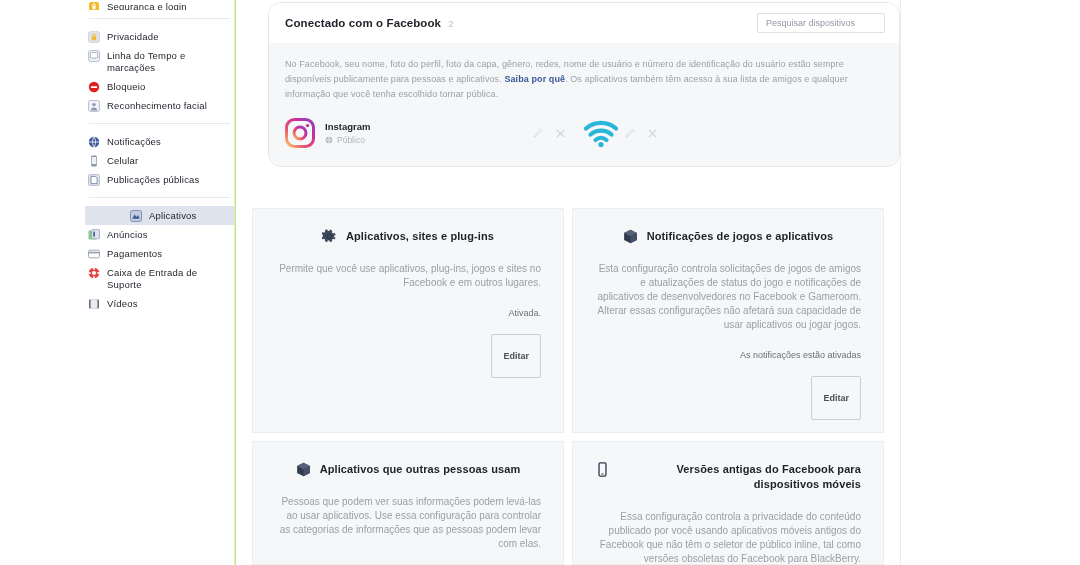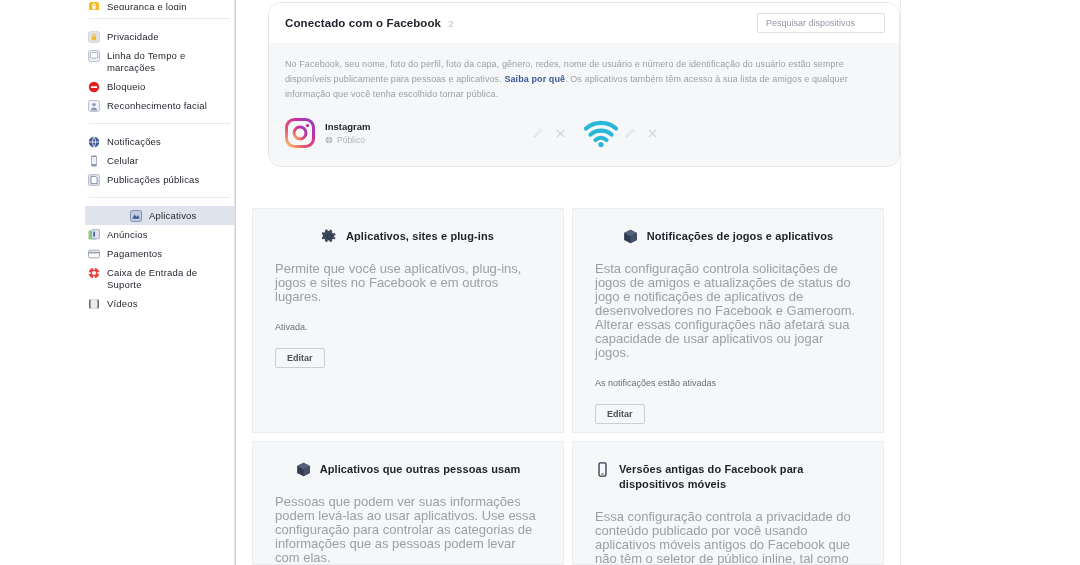--- a/index.html
+++ b/index.html
@@ -75,35 +75,35 @@
   .app-aud-txt { font-size:8.5px; color:#b0b4bb; }
   .app-actions { display:flex; align-items:center; gap:12px; padding-right:18px; }
   .act { width:11px; height:11px; opacity:.55; cursor:pointer; }
   .act svg { display:block; }
 
   
   .cards { position:absolute; left:16px; top:208px; width:640px; }
   .card-row { display:flex; gap:8px; margin-bottom:8px; }
   .card {
     width:312px; background:#f6f7f8; border:1px solid #ebedf0;
-    padding:20px 22px 22px 22px; text-align:left;
+    padding:20px 22px 22px 22px; text-align:right;
   }
   .card.tall { height:225px; }
   .card.bottom { height:124px; padding-bottom:0; }
   .card-head { display:flex; align-items:center; justify-content:center; gap:9px; margin-bottom:18px; }
   .card-head.two-line { align-items:flex-start; }
   .card-ico { width:15px; height:15px; flex:0 0 15px; }
   .card-ico svg { display:block; }
   .card-title { font-size:11px; font-weight:bold; color:#1d2129; line-height:15px; letter-spacing:.01em; }
-  .card-desc { font-size:13px; color:#9aa0a6; line-height:14px; }
+  .card-desc { font-size:10px; color:#9aa0a6; line-height:14px; }
   .card-status { font-size:9px; color:#6b7078; margin-top:18px; }
   .edit-btn {
     display:inline-block; margin-top:16px; background:#f6f7f8;
     border:1px solid #ccd0d5; border-radius:2px;
-    padding:4px 11px; font-size:9px; font-weight:bold; color:#4b4f56; cursor:pointer;
+    padding:16px 11px; font-size:9px; font-weight:bold; color:#4b4f56; cursor:pointer;
   }
 </style>
 </head>
 <body>
 
 <div id="root">
 
   <div class="gutter"></div>
 
   <div class="sidebar">

